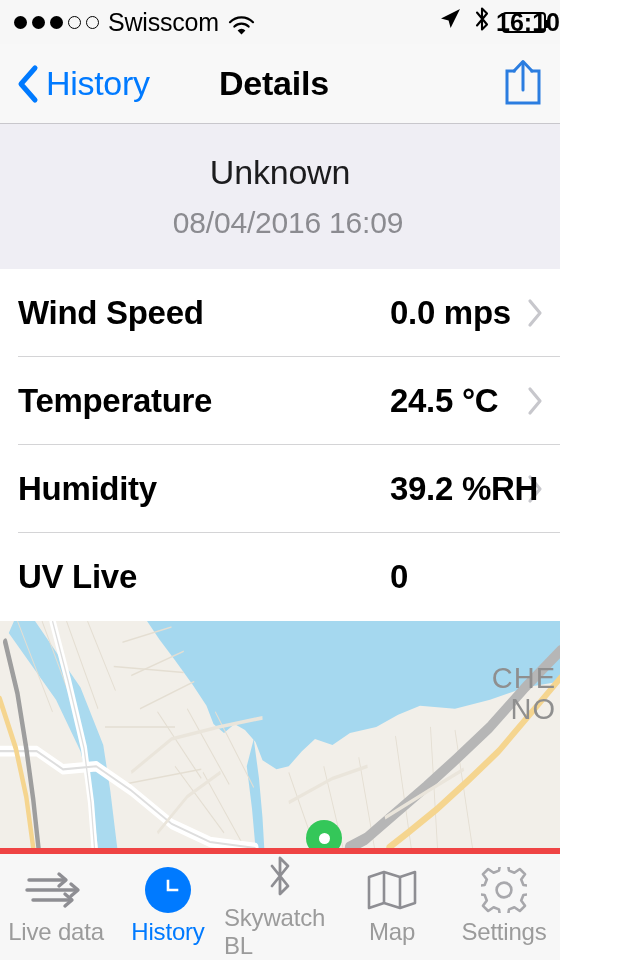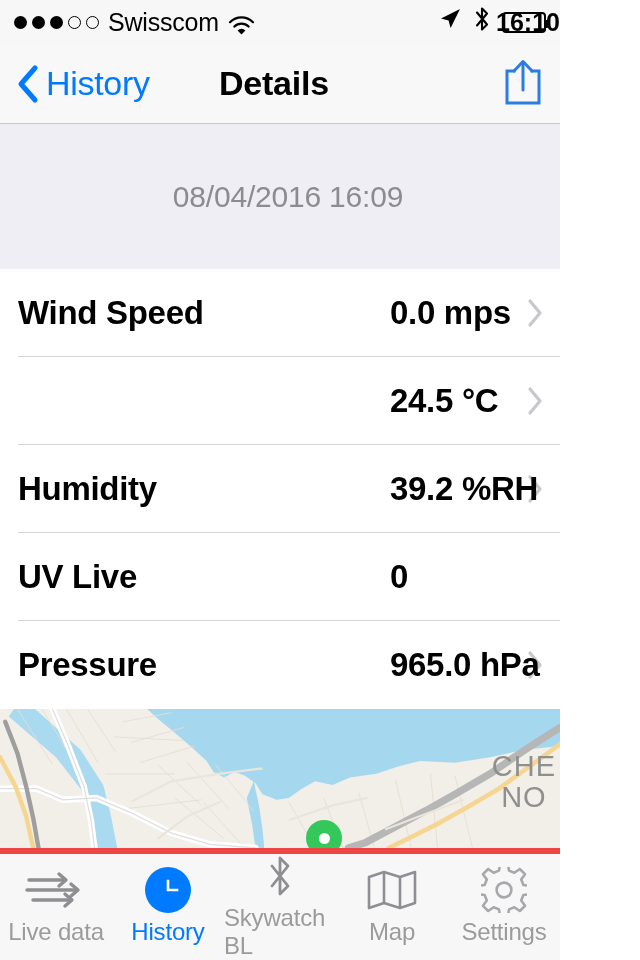--- a/index.html
+++ b/index.html
@@ -82,21 +82,21 @@
   }
   .row-chevron { margin-left:auto; width:17px; height:30px; }
   .row-chevron.hidden { visibility:hidden; }
 
   
   .map { flex:1 1 auto; position:relative; overflow:hidden; background:#f2efe9; }
   .map svg { position:absolute; inset:0; width:100%; height:100%; }
   .map-label {
     position:absolute; right:4px; top:42px;
     color:#8f8f8f; font-size:29px; line-height:1.08;
-    letter-spacing:1px; text-align:center; pointer-events:none;
+    letter-spacing:1px; text-align:right; pointer-events:none;
   }
   .map-pin {
     position:absolute; left:306px; bottom:-8px;
     width:36px; height:36px; border-radius:50%;
     background:#34c759; display:flex; align-items:center; justify-content:center;
   }
   .map-pin i { width:11px; height:11px; border-radius:50%; background:#fff; display:block; }
 
   
   .tabbar {
@@ -177,36 +177,38 @@
         <svg width="42" height="48" viewBox="0 0 42 48">
           <path d="M12 13 H5 V45 H37 V13 H30" fill="none" stroke="#2b7de0" stroke-width="3" stroke-linecap="square"></path>
           <path d="M21 32 V4" fill="none" stroke="#2b7de0" stroke-width="3" stroke-linecap="round"></path>
           <path d="M12 13 L21 3.5 L30 13" fill="none" stroke="#2b7de0" stroke-width="3" stroke-linecap="round" stroke-linejoin="round"></path>
         </svg>
       </span>
     </div>
   </div>
 
   <div class="detail-header">
+    <div class="dh-title">Unknown</div>
     <div class="dh-sub">08/04/2016 16:09</div>
   </div>
 
   <div class="list">
 
     <div class="row">
       <span class="row-label">Wind Speed</span>
       <span class="row-value">0.0 mps</span>
       <span class="row-chevron">
         <svg viewBox="0 0 17 30">
             <path d="M3 3 L13 15 L3 27" fill="none" stroke="#c7c7cc" stroke-width="3.2" stroke-linecap="round" stroke-linejoin="round"></path>
           </svg>
       </span>
     </div>
 
     <div class="row">
+      <span class="row-label">Temperature</span>
       <span class="row-value">24.5 °C</span>
       <span class="row-chevron">
         <svg viewBox="0 0 17 30">
             <path d="M3 3 L13 15 L3 27" fill="none" stroke="#c7c7cc" stroke-width="3.2" stroke-linecap="round" stroke-linejoin="round"></path>
           </svg>
       </span>
     </div>
 
     <div class="row">
       <span class="row-label">Humidity</span>
@@ -221,29 +223,20 @@
     <div class="row">
       <span class="row-label">UV Live</span>
       <span class="row-value">0</span>
       <span class="row-chevron hidden">
         <svg viewBox="0 0 17 30">
             <path d="M3 3 L13 15 L3 27" fill="none" stroke="#c7c7cc" stroke-width="3.2" stroke-linecap="round" stroke-linejoin="round"></path>
           </svg>
       </span>
     </div>
 
-    <div class="row">
-      <span class="row-label">Pressure</span>
-      <span class="row-value">965.0 hPa</span>
-      <span class="row-chevron">
-        <svg viewBox="0 0 17 30">
-            <path d="M3 3 L13 15 L3 27" fill="none" stroke="#c7c7cc" stroke-width="3.2" stroke-linecap="round" stroke-linejoin="round"></path>
-          </svg>
-      </span>
-    </div>
 
   </div>
 
   <div class="map">
     <svg viewBox="0 0 640 150" preserveAspectRatio="none">
       <rect x="0" y="0" width="640" height="150" fill="#f2efe9"></rect>
 
       <path d="M168,0 L640,0 L640,40 L600,44 L560,52 L520,58 L480,56 L455,62
                L430,70 L400,74 L380,82 L360,78 L345,86 L330,96 L316,98
                L300,92 L292,80 L280,72 L268,68 L256,74 L244,68 L236,56

